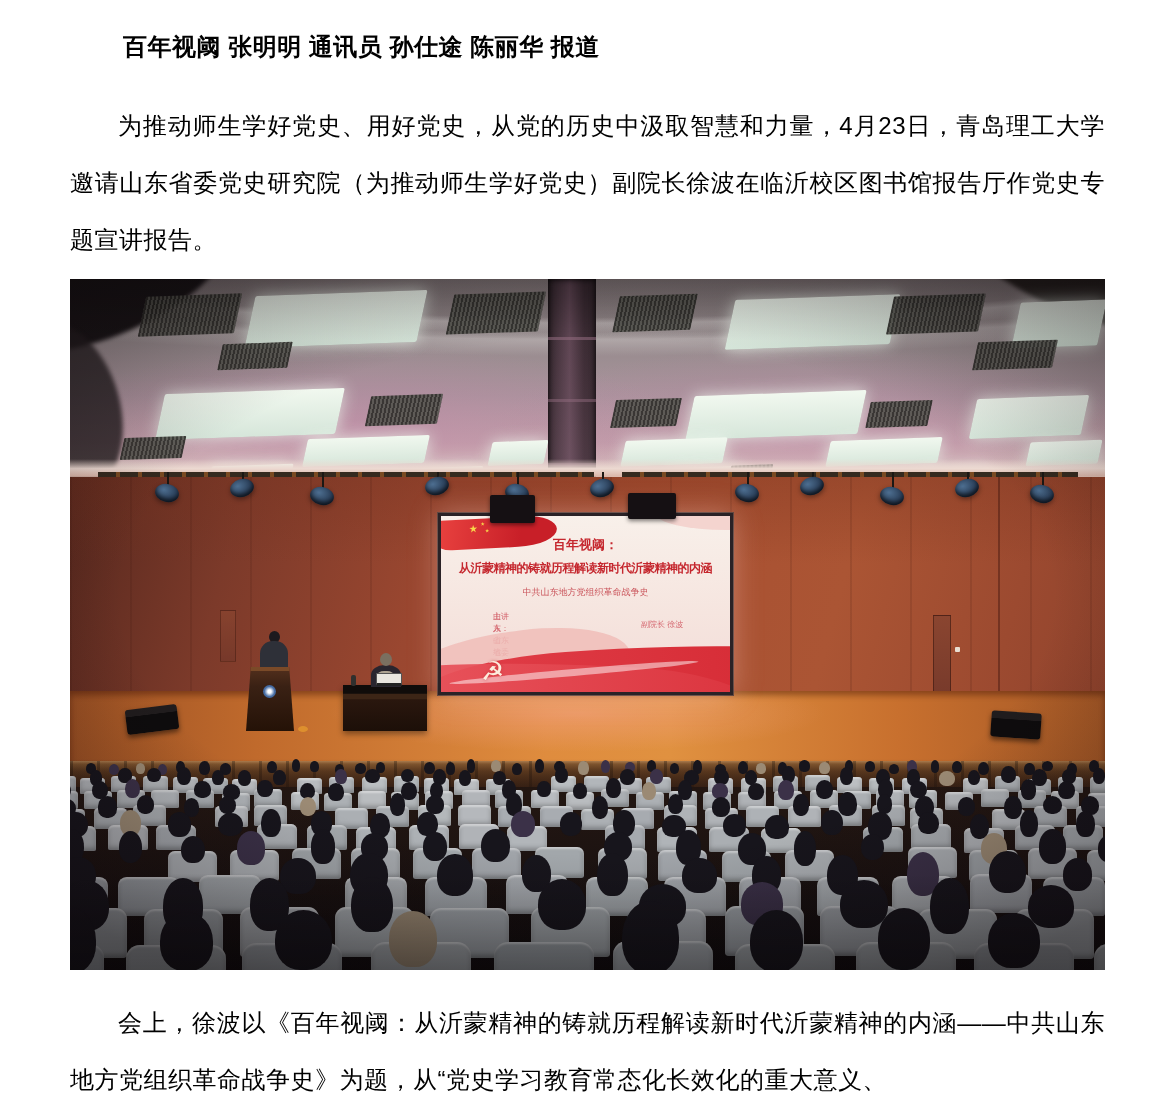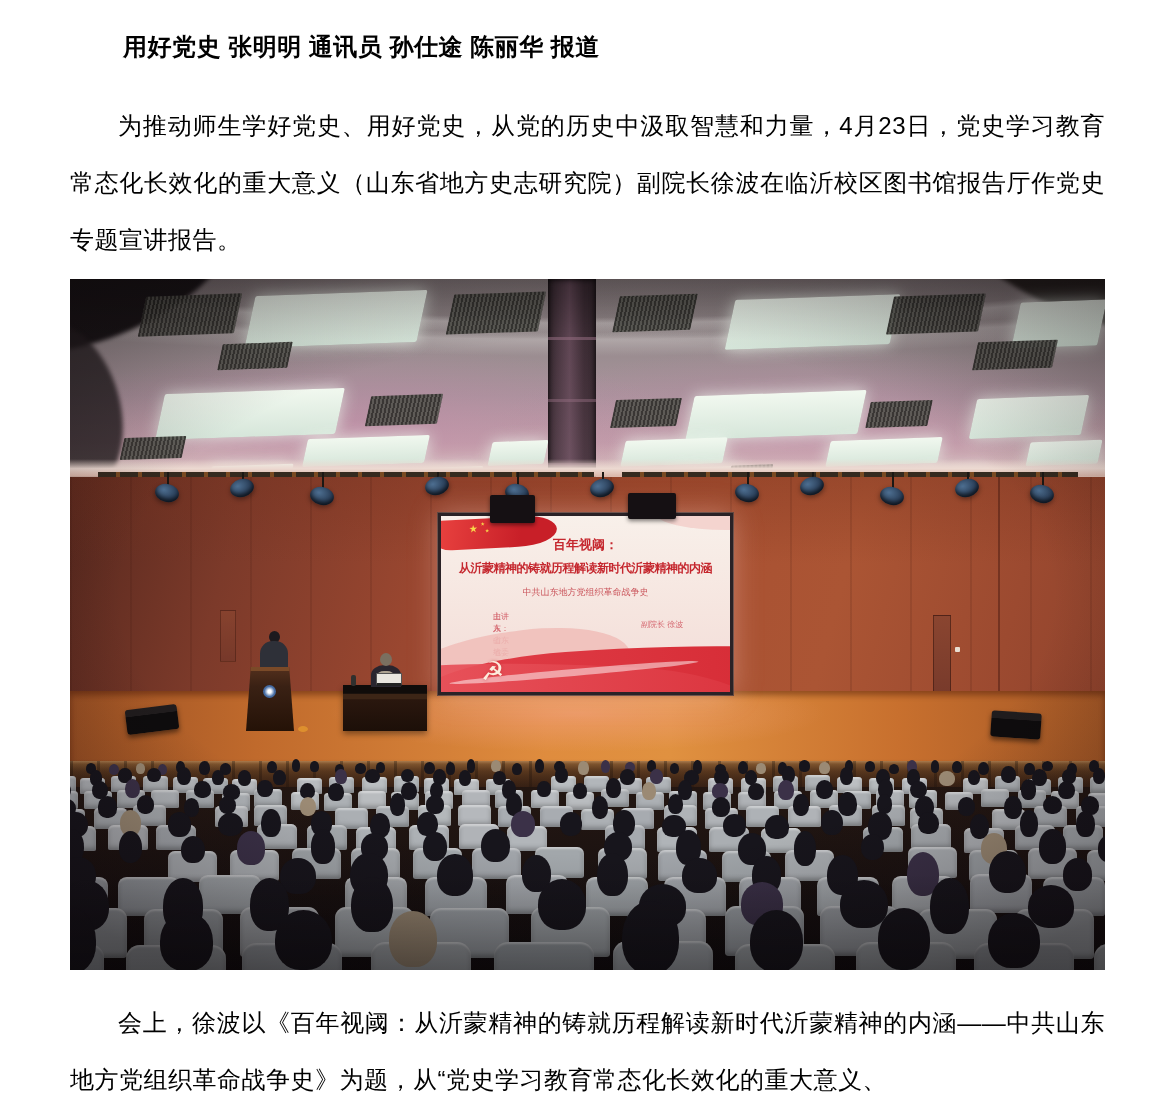--- a/index.html
+++ b/index.html
@@ -139,23 +139,23 @@
   .vignette { left:0; top:0; width:1035px; height:691px; pointer-events:none;
     background:
       linear-gradient(180deg, rgba(0,0,0,.18), rgba(0,0,0,0) 9%, rgba(0,0,0,0) 86%, rgba(0,0,0,.3) 100%),
       radial-gradient(ellipse 75% 62% at 50% 46%, rgba(0,0,0,0) 60%, rgba(12,5,8,.4) 100%); }
 </style>
 </head>
 <body>
 
 <div>
 
-  <p class="byline">用好党史 张明明 通讯员 孙仕途 陈丽华 报道</p>
-
-  <p class="para p1">为推动师生学好党史、用好党史，从党的历史中汲取智慧和力量，4月23日，党史学习教育常态化长效化的重大意义（山东省地方史志研究院）副院长徐波在临沂校区图书馆报告厅作党史专题宣讲报告。</p>
+  <p class="byline">百年视阈 张明明 通讯员 孙仕途 陈丽华 报道</p>
+
+  <p class="para p1">为推动师生学好党史、用好党史，从党的历史中汲取智慧和力量，4月23日，青岛理工大学邀请山东省委党史研究院（为推动师生学好党史）副院长徐波在临沂校区图书馆报告厅作党史专题宣讲报告。</p>
 
   <div class="photo">
     <div class="ceiling">
       <div class="corner c-tl"></div>
       <div class="corner c-tr"></div>
       <div class="corner c-l"></div>
       <div id="panels">
           <div class="lp" style="left: 180px; top: 14px; width: 172px; height: 52px;"></div>
           <div class="lp" style="left: 660px; top: 18px; width: 165px; height: 50px;"></div>
           <div class="lp" style="left: 946px; top: 22px; width: 86px; height: 46px;"></div>

